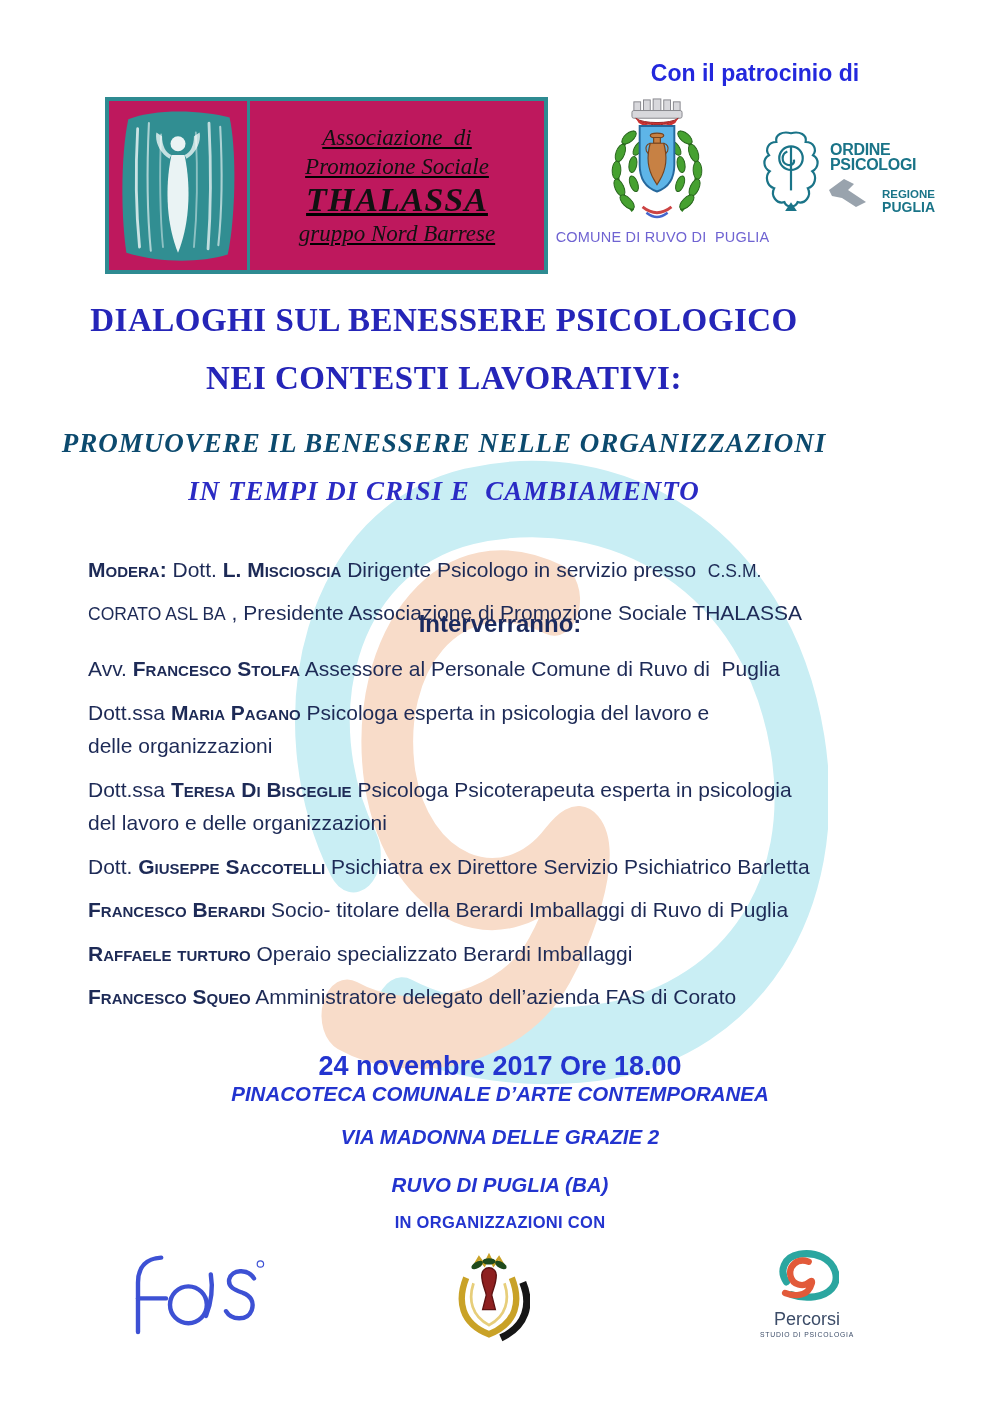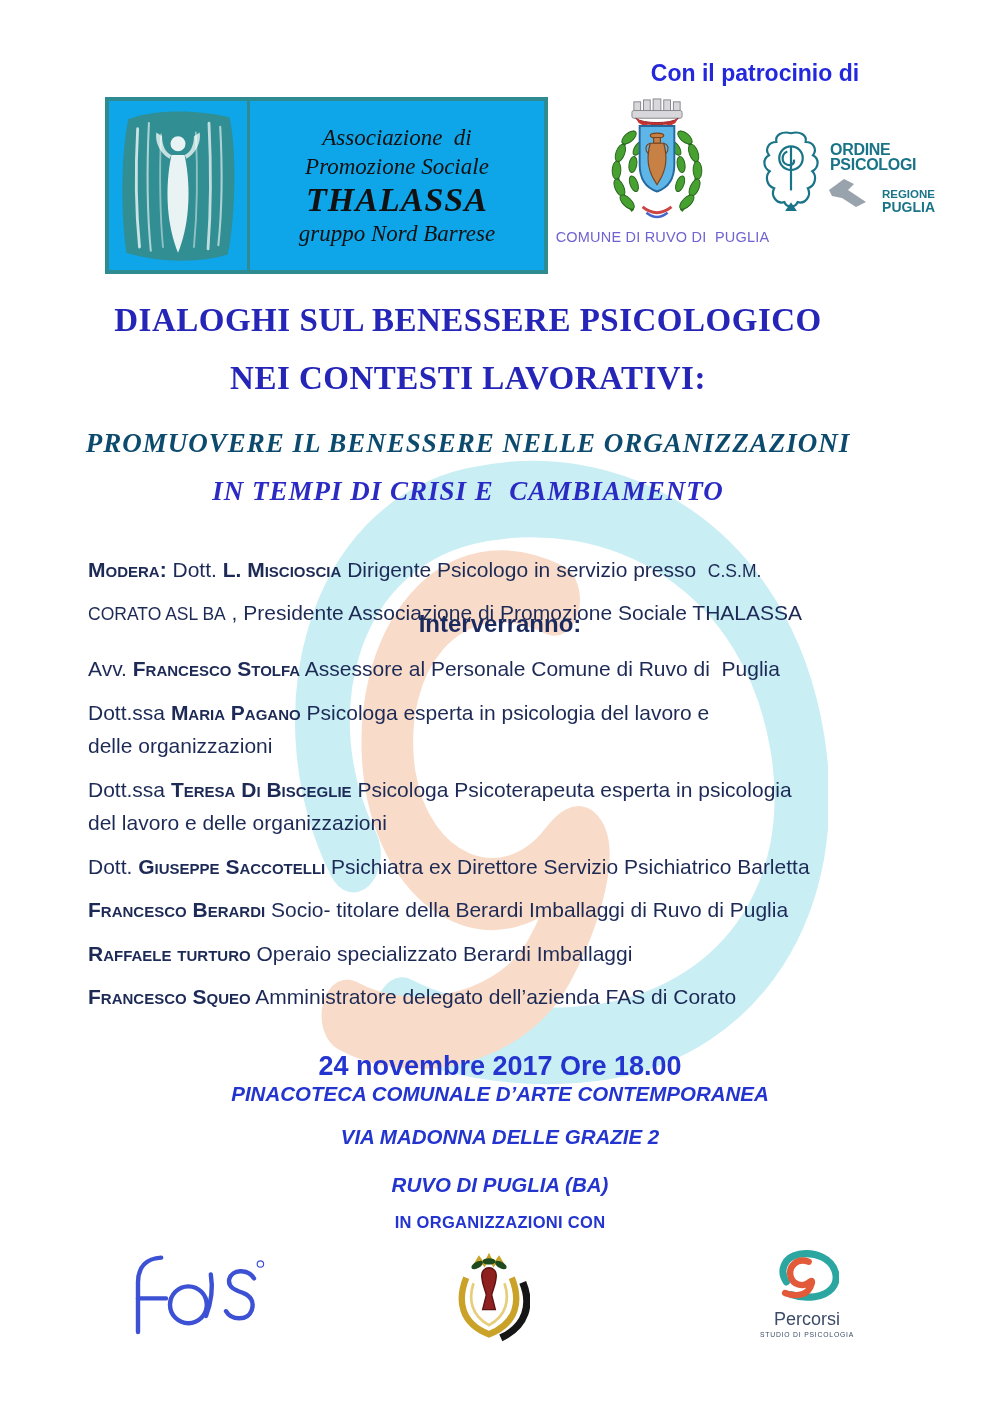--- a/index.html
+++ b/index.html
@@ -7,21 +7,21 @@
         font-family:"Liberation Sans",sans-serif;margin:0 auto;}
   .abs{position:absolute;}
   .z1{z-index:1;}
   .pre{white-space:pre-wrap;}
 
   
   .watermark{position:absolute;left:250px;top:430px;width:578px;height:700px;z-index:0;}
 
   
   .assoc-box{left:105px;top:97px;width:443px;height:177px;border:4px solid #2e8b92;
-             display:flex;box-sizing:border-box;background:#0ea5e9;}
+             display:flex;box-sizing:border-box;background:#be185d;text-decoration:underline;}
   .assoc-img-cell{width:138px;border-right:3px solid #2e8b92;display:flex;align-items:center;justify-content:center;}
   .assoc-text-cell{flex:1;display:flex;flex-direction:column;align-items:center;justify-content:center;
                    font-family:"Liberation Serif",serif;font-style:italic;color:#111;}
   .assoc-line{font-size:23px;line-height:29px;}
   .assoc-name{font-size:34px;font-weight:700;letter-spacing:1px;line-height:38px;}
 
   
   .patronage-heading{left:555px;top:60px;width:400px;text-align:center;
                      font-size:23px;font-weight:700;color:#2328dd;}
   .comune-caption{left:540px;top:229px;width:245px;text-align:center;
@@ -29,21 +29,21 @@
   .ordine-logo{left:758px;top:128px;display:flex;}
   .ordine-text{margin-left:6px;color:#1a7488;font-weight:700;position:relative;width:105px;}
   .ordine-l1{font-size:16px;line-height:15px;letter-spacing:-.3px;margin-top:14px;}
   .ordine-l2{font-size:16px;line-height:15px;letter-spacing:-.3px;}
   .ordine-l3{font-size:11.5px;line-height:12px;text-align:right;margin-top:16px;}
   .ordine-l4{font-size:14px;line-height:14px;text-align:right;}
   .puglia-shape{position:absolute;left:-2px;top:50px;}
 
   
   .title-block{left:0;top:302px;width:888px;text-align:center;
-               font-family:"Liberation Serif",serif;color:#2525b8;margin-left:24px;}
+               font-family:"Liberation Serif",serif;color:#2525b8;}
   .title-l1{font-size:33px;font-weight:700;letter-spacing:.5px;}
   .title-l2{font-size:33px;font-weight:700;letter-spacing:.5px;margin-top:21px;}
   .title-s1{font-size:27px;font-weight:600;font-style:italic;color:#0c4a6e;margin-top:31px;letter-spacing:1px;}
   .title-s2{font-size:27px;font-weight:600;font-style:italic;color:#2b2bc4;margin-top:17px;letter-spacing:1px;}
 
   
   .rich{color:#1d2a56;font-size:21px;}
   .moderator{left:88px;top:528px;width:856px;line-height:42px;}
   .interverranno{left:0;top:610px;width:1000px;text-align:center;
                  font-size:24px;font-weight:700;color:#1b2a5e;}

